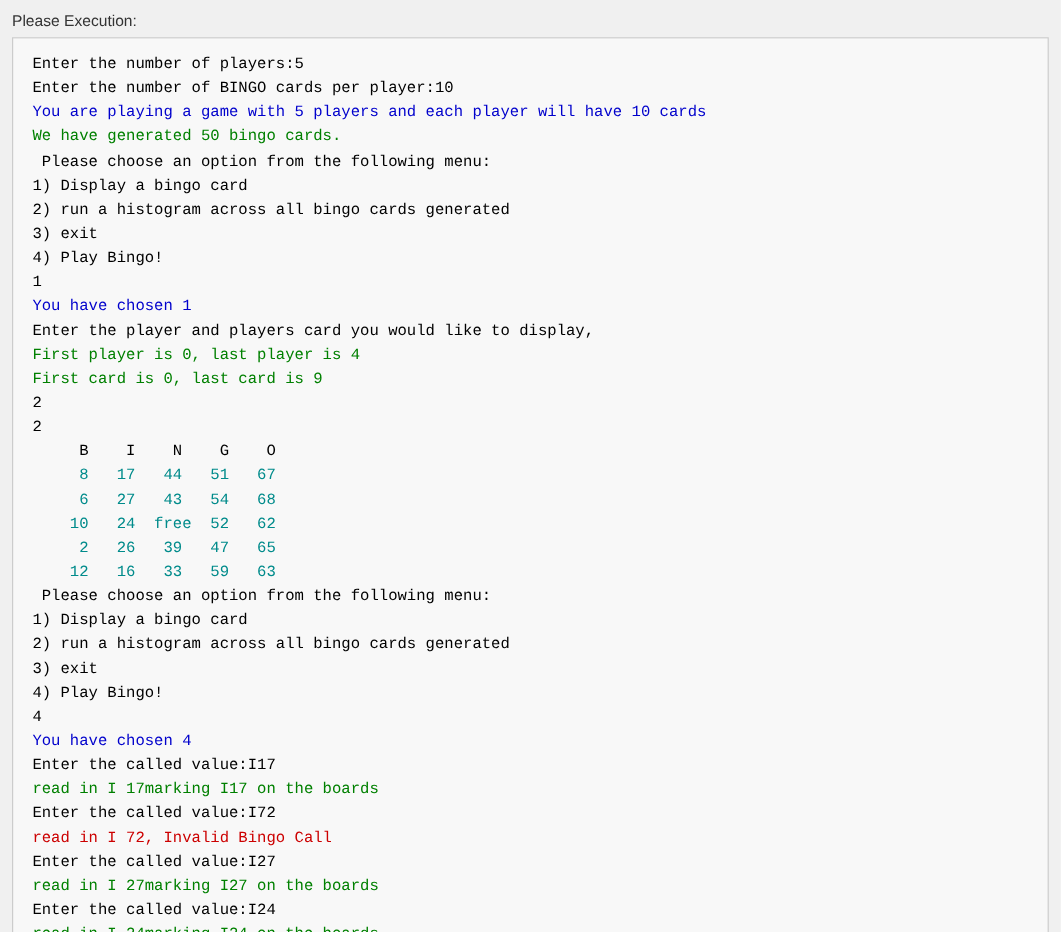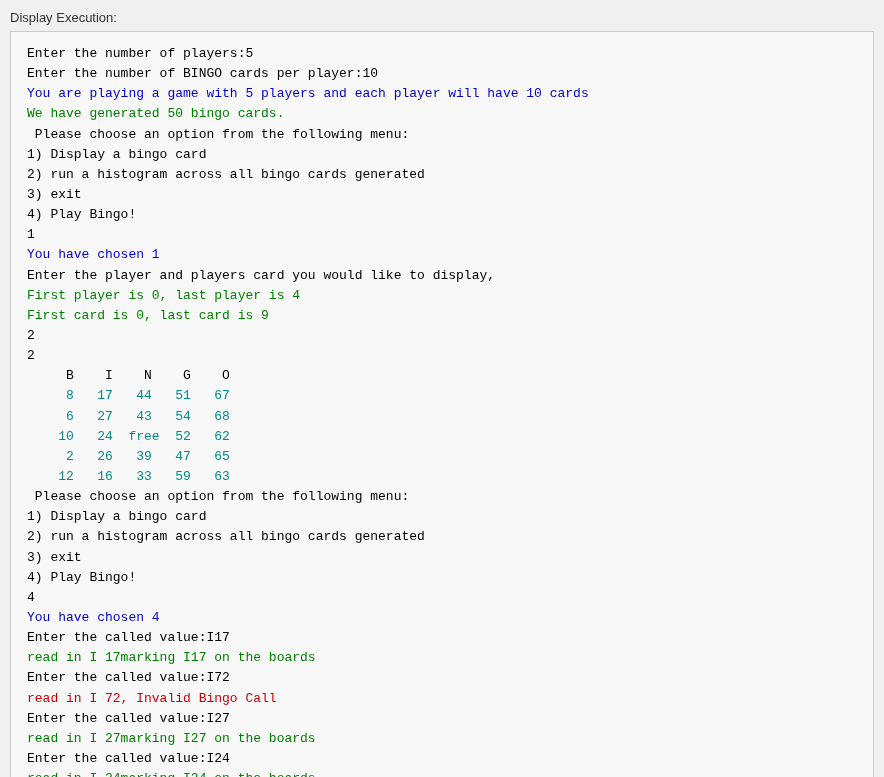--- a/index.html
+++ b/index.html
@@ -34,15 +34,15 @@
       font-size: 13px;
     }
 
     .line {
       display: block;
     }
   </style>
 </head>
 <body>
 
-<div class="section-label">Display Execution:</div>
+<div class="section-label">Please Execution:</div>
 
 <div class="terminal" id="terminal-output"><span class="line" style="color: rgb(0, 0, 0);">Enter the number of players:5</span><span class="line" style="color: rgb(0, 0, 0);">Enter the number of BINGO cards per player:10</span><span class="line" style="color: rgb(0, 0, 204);">You are playing a game with 5 players and each player will have 10 cards</span><span class="line" style="color: rgb(0, 128, 0);">We have generated 50 bingo cards.</span><span class="line" style="color: rgb(0, 0, 0);"> Please choose an option from the following menu:</span><span class="line" style="color: rgb(0, 0, 0);">1) Display a bingo card</span><span class="line" style="color: rgb(0, 0, 0);">2) run a histogram across all bingo cards generated</span><span class="line" style="color: rgb(0, 0, 0);">3) exit</span><span class="line" style="color: rgb(0, 0, 0);">4) Play Bingo!</span><span class="line" style="color: rgb(0, 0, 0);">1</span><span class="line" style="color: rgb(0, 0, 204);">You have chosen 1</span><span class="line" style="color: rgb(0, 0, 0);">Enter the player and players card you would like to display,</span><span class="line" style="color: rgb(0, 128, 0);">First player is 0, last player is 4</span><span class="line" style="color: rgb(0, 128, 0);">First card is 0, last card is 9</span><span class="line" style="color: rgb(0, 0, 0);">2</span><span class="line" style="color: rgb(0, 0, 0);">2</span><span class="line" style="color: rgb(0, 0, 0);"></span><span class="line" style="color: rgb(0, 0, 0);">     B    I    N    G    O</span><span class="line" style="color: rgb(0, 139, 139);">     8   17   44   51   67</span><span class="line" style="color: rgb(0, 139, 139);">     6   27   43   54   68</span><span class="line" style="color: rgb(0, 139, 139);">    10   24  free  52   62</span><span class="line" style="color: rgb(0, 139, 139);">     2   26   39   47   65</span><span class="line" style="color: rgb(0, 139, 139);">    12   16   33   59   63</span><span class="line" style="color: rgb(0, 0, 0);"> Please choose an option from the following menu:</span><span class="line" style="color: rgb(0, 0, 0);">1) Display a bingo card</span><span class="line" style="color: rgb(0, 0, 0);">2) run a histogram across all bingo cards generated</span><span class="line" style="color: rgb(0, 0, 0);">3) exit</span><span class="line" style="color: rgb(0, 0, 0);">4) Play Bingo!</span><span class="line" style="color: rgb(0, 0, 0);">4</span><span class="line" style="color: rgb(0, 0, 204);">You have chosen 4</span><span class="line" style="color: rgb(0, 0, 0);">Enter the called value:I17</span><span class="line" style="color: rgb(0, 128, 0);">read in I 17marking I17 on the boards</span><span class="line" style="color: rgb(0, 0, 0);">Enter the called value:I72</span><span class="line" style="color: rgb(204, 0, 0);">read in I 72, Invalid Bingo Call</span><span class="line" style="color: rgb(0, 0, 0);">Enter the called value:I27</span><span class="line" style="color: rgb(0, 128, 0);">read in I 27marking I27 on the boards</span><span class="line" style="color: rgb(0, 0, 0);">Enter the called value:I24</span><span class="line" style="color: rgb(0, 128, 0);">read in I 24marking I24 on the boards</span></div>
 
 </body></html>

